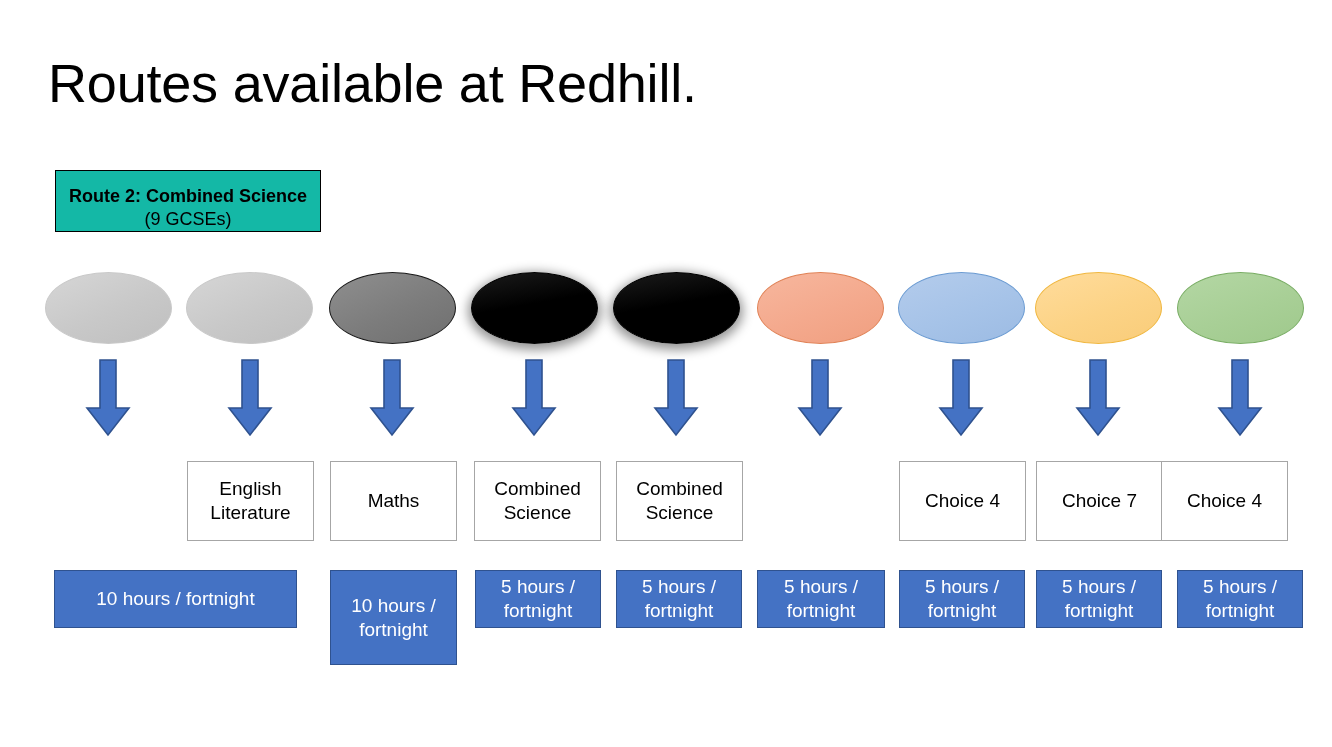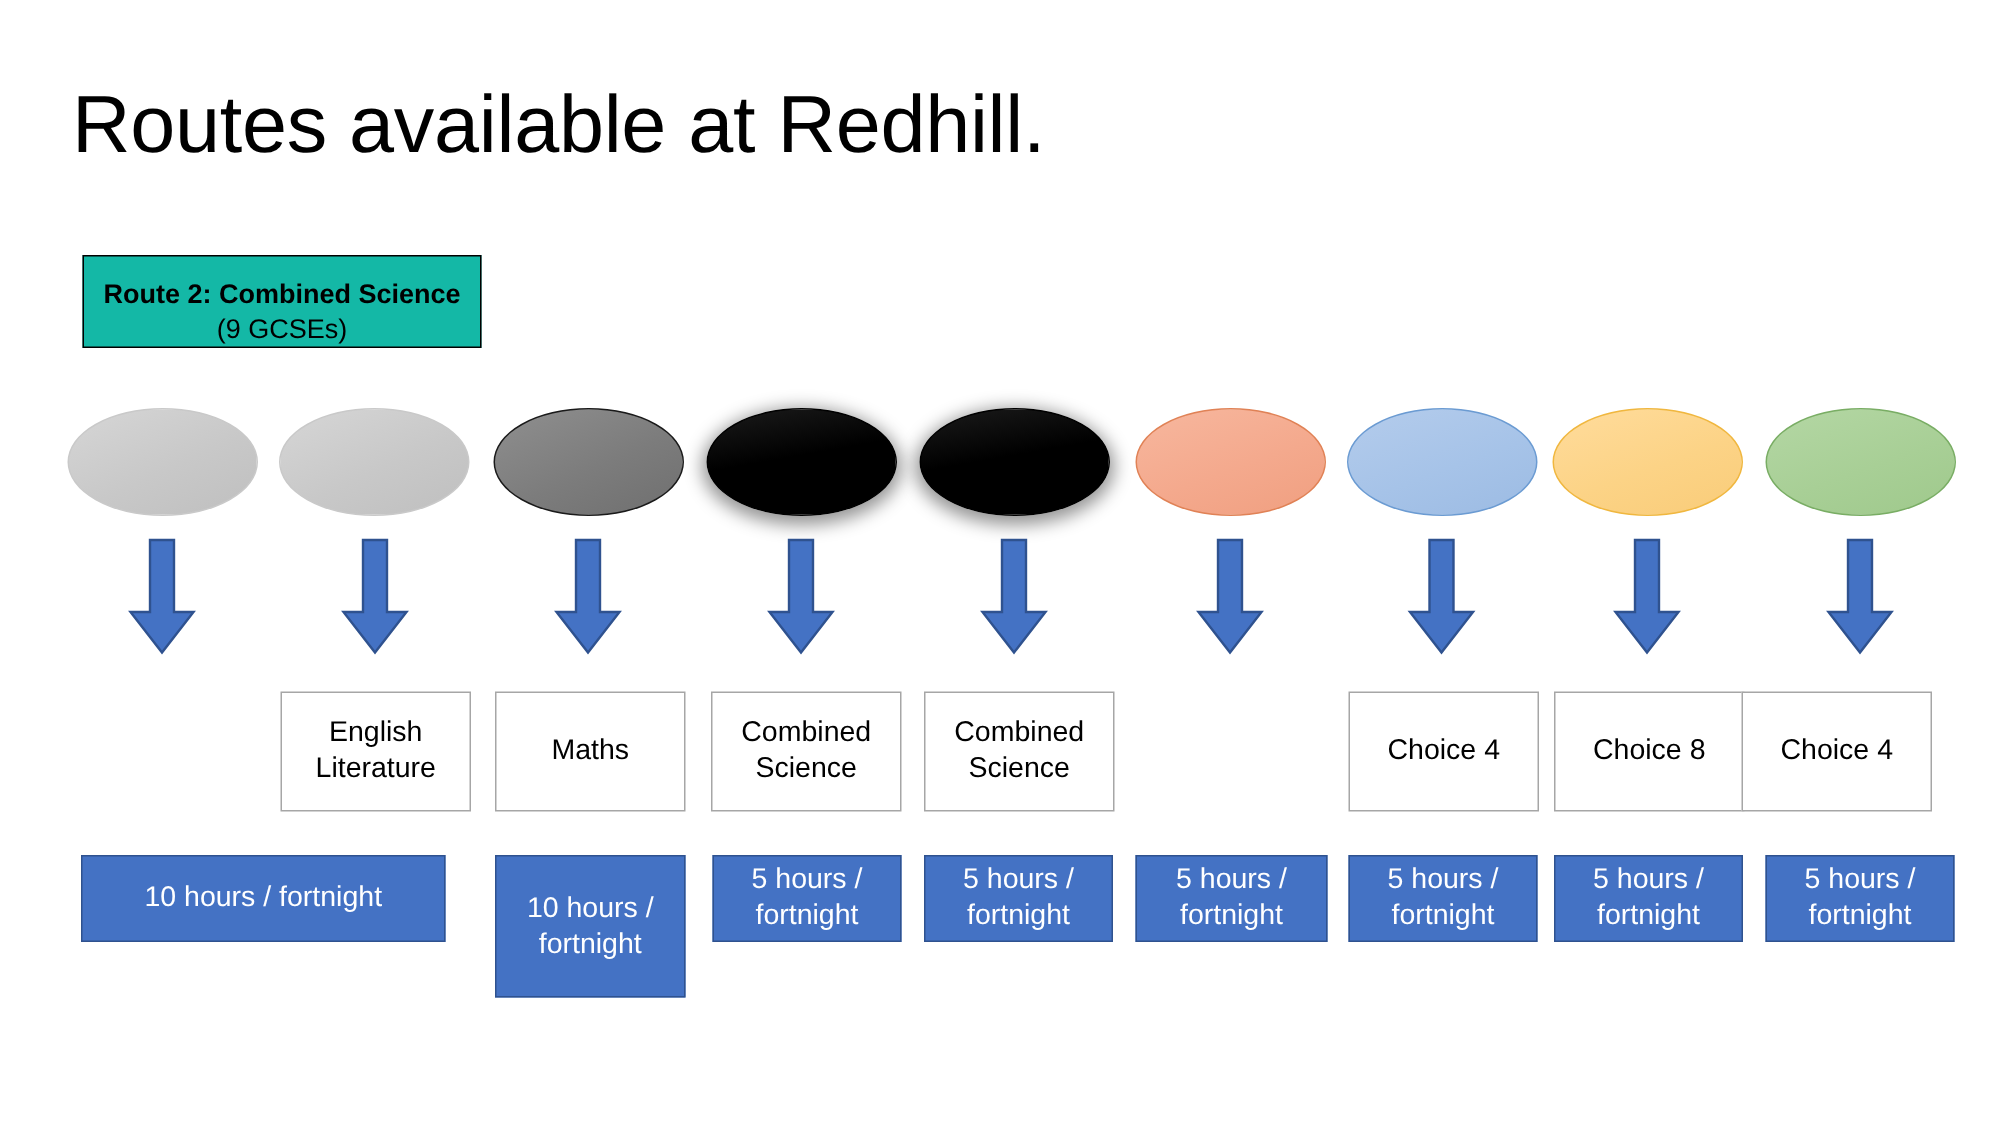--- a/index.html
+++ b/index.html
@@ -205,21 +205,21 @@
       <svg viewBox="0 0 46 80">
         <polygon points="15,2 31,2 31,50 44,50 23,77 2,50 15,50" fill="#4472C4" stroke="#2F528F" stroke-width="1.6"></polygon>
       </svg>
     </div>
 
   <div class="subject-box" style="left:187px">English Literature</div>
   <div class="subject-box" style="left:330px">Maths</div>
   <div class="subject-box" style="left:474px">Combined Science</div>
   <div class="subject-box" style="left:616px">Combined Science</div>
   <div class="subject-box" style="left:899px">Choice 4</div>
-  <div class="subject-box" style="left:1036px">Choice 8</div>
+  <div class="subject-box" style="left:1036px">Choice 7</div>
   <div class="subject-box" style="left:1161px">Choice 4</div>
 
   <div class="hours-bar" style="left:54px;  top:570px; width:243px; height:58px;">10 hours / fortnight</div>
   <div class="hours-bar" style="left:330px; top:570px; width:127px; height:95px;">10 hours / fortnight</div>
   <div class="hours-bar" style="left:475px; top:570px; width:126px; height:58px;">5 hours / fortnight</div>
   <div class="hours-bar" style="left:616px; top:570px; width:126px; height:58px;">5 hours / fortnight</div>
   <div class="hours-bar" style="left:757px; top:570px; width:128px; height:58px;">5 hours / fortnight</div>
   <div class="hours-bar" style="left:899px; top:570px; width:126px; height:58px;">5 hours / fortnight</div>
   <div class="hours-bar" style="left:1036px;top:570px; width:126px; height:58px;">5 hours / fortnight</div>
   <div class="hours-bar" style="left:1177px;top:570px; width:126px; height:58px;">5 hours / fortnight</div>

